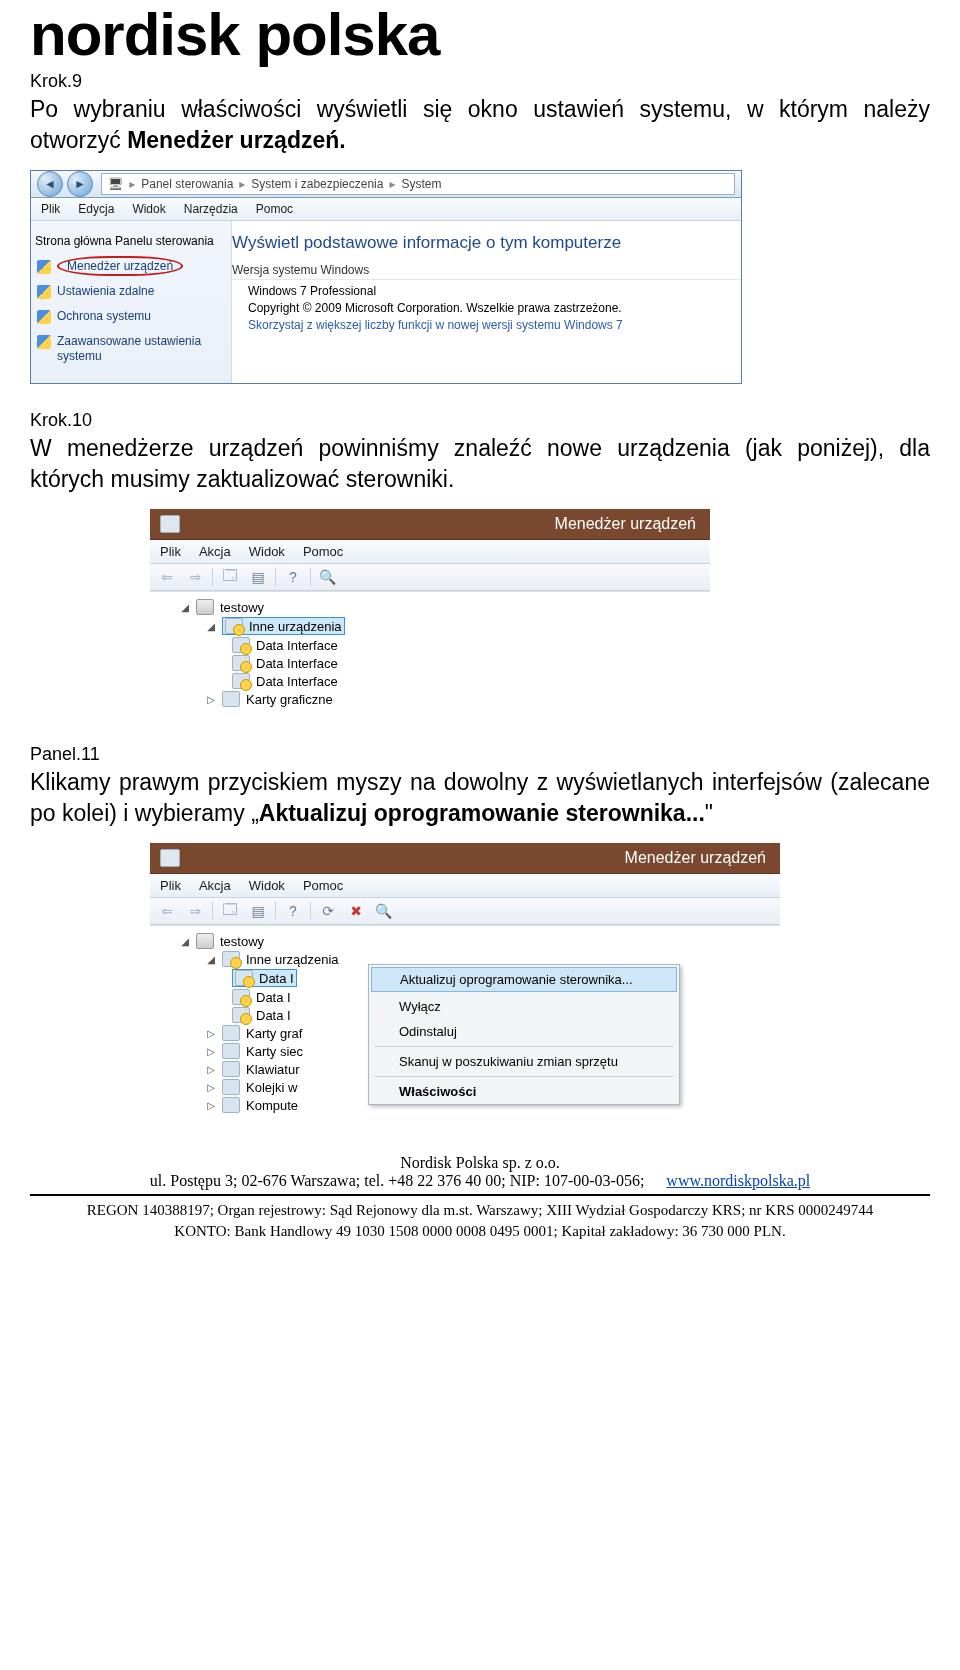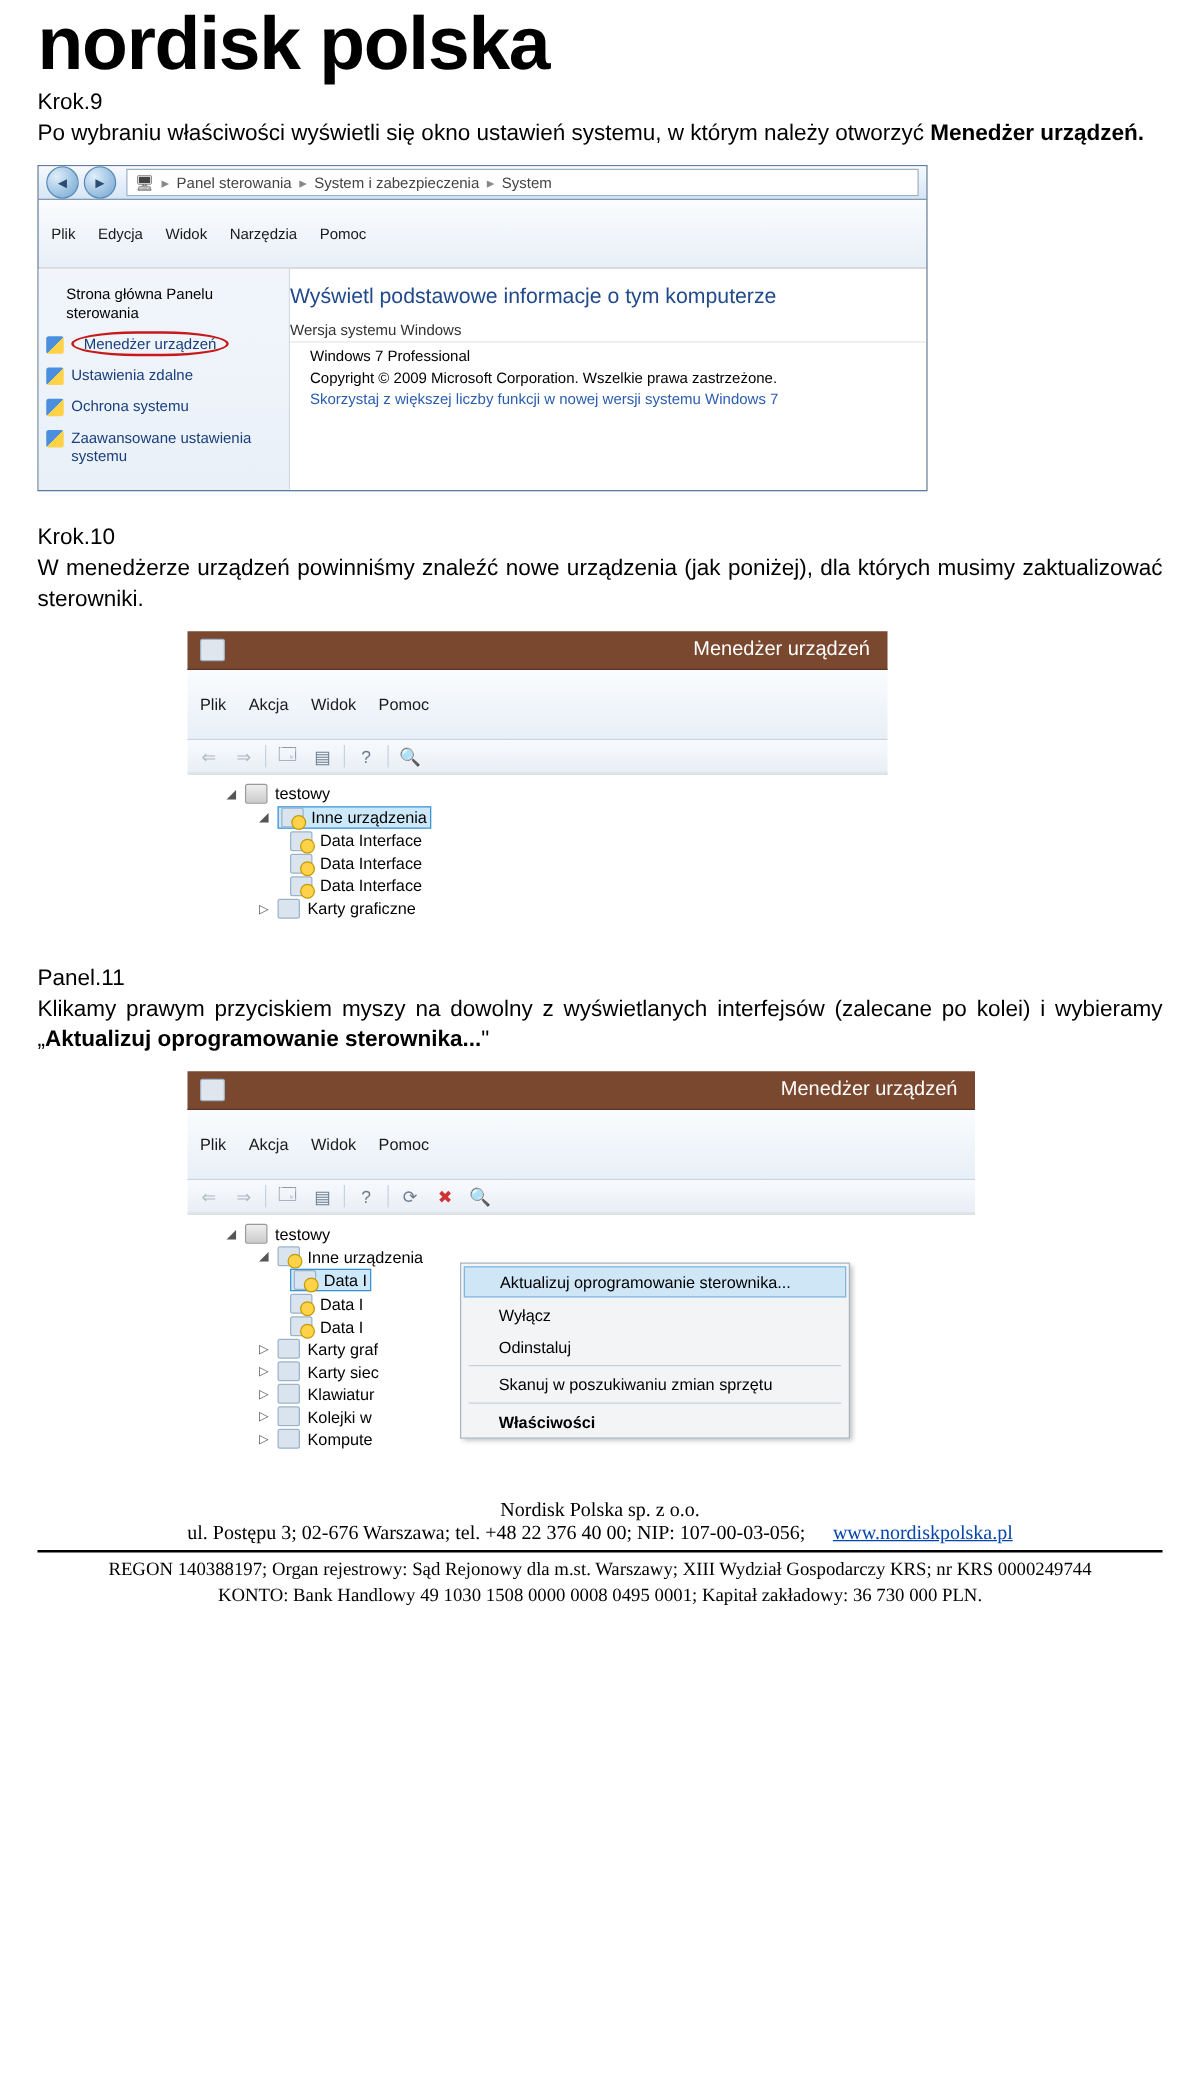--- a/index.html
+++ b/index.html
@@ -17,21 +17,21 @@
     font-weight: bold;
     letter-spacing: -1px;
     margin: 0 0 -6px 0;
   }
   .step-head {
     font-size: 18px;
     font-weight: normal;
     margin: 8px 0 2px 0;
   }
   .step-body {
-    font-size: 18px;
+    font-size: 23px;
     line-height: 1.35;
     margin: 0 0 14px 0;
     text-align: justify;
   }
   .bold { font-weight: bold; }
 
   
   .shot {
     margin: 10px 0 26px 0;
   }
@@ -68,42 +68,42 @@
     margin-left: 4px;
     display: flex; align-items: center;
     padding: 0 6px;
     color: #444;
     gap: 6px;
   }
   .crumb-sep { color: #888; }
   .menubar {
     background: linear-gradient(#fafcfe,#e8eff7);
     border-bottom: 1px solid #c6d4e1;
-    padding: 20px 10px;
+    padding: 4px 10px;
     display: flex; gap: 18px;
     color: #1a1a1a;
   }
   .syscontent {
     display: flex;
     background: #fff;
   }
   .sysleft {
     width: 200px;
     background: linear-gradient(#f2f6fb,#e9f0f8);
     border-right: 1px solid #d3dce6;
     padding: 8px 0 14px 0;
   }
   .leftitem {
     padding: 5px 10px 5px 26px;
     color: #1a3e7b;
     position: relative;
     font-size: 12px;
     line-height: 1.25;
   }
-  .leftitem.title { color: #000; font-weight: normal; padding-left: 22px; }
+  .leftitem.title { color: #000; font-weight: normal; padding-left: 4px; }
   .leftitem .shield {
     position: absolute; left: 6px; top: 6px;
     width: 14px; height: 14px;
     background: linear-gradient(135deg,#4a8ee0 0 50%,#ffd24a 50% 100%);
     border-radius: 2px;
   }
   .circled {
     display: inline;
     border: 2px solid #c61a1a;
     border-radius: 50% / 60%;

